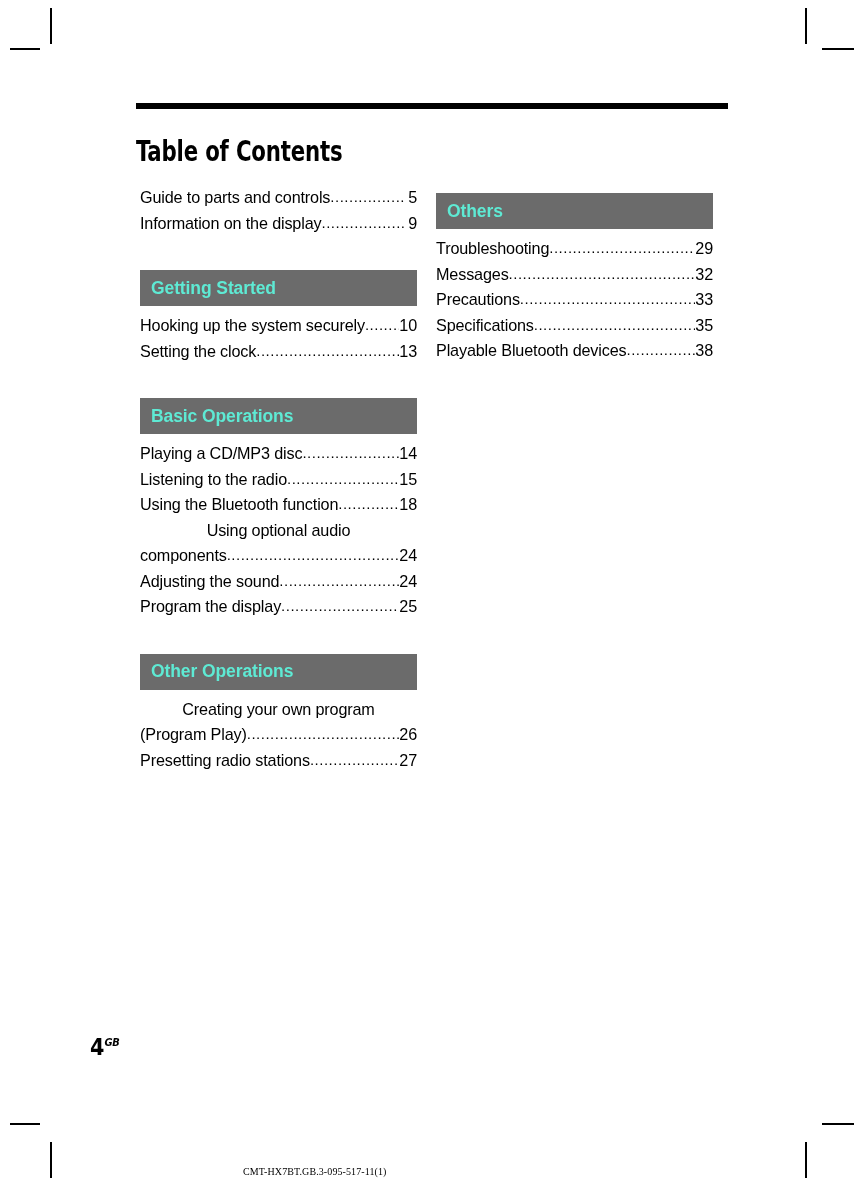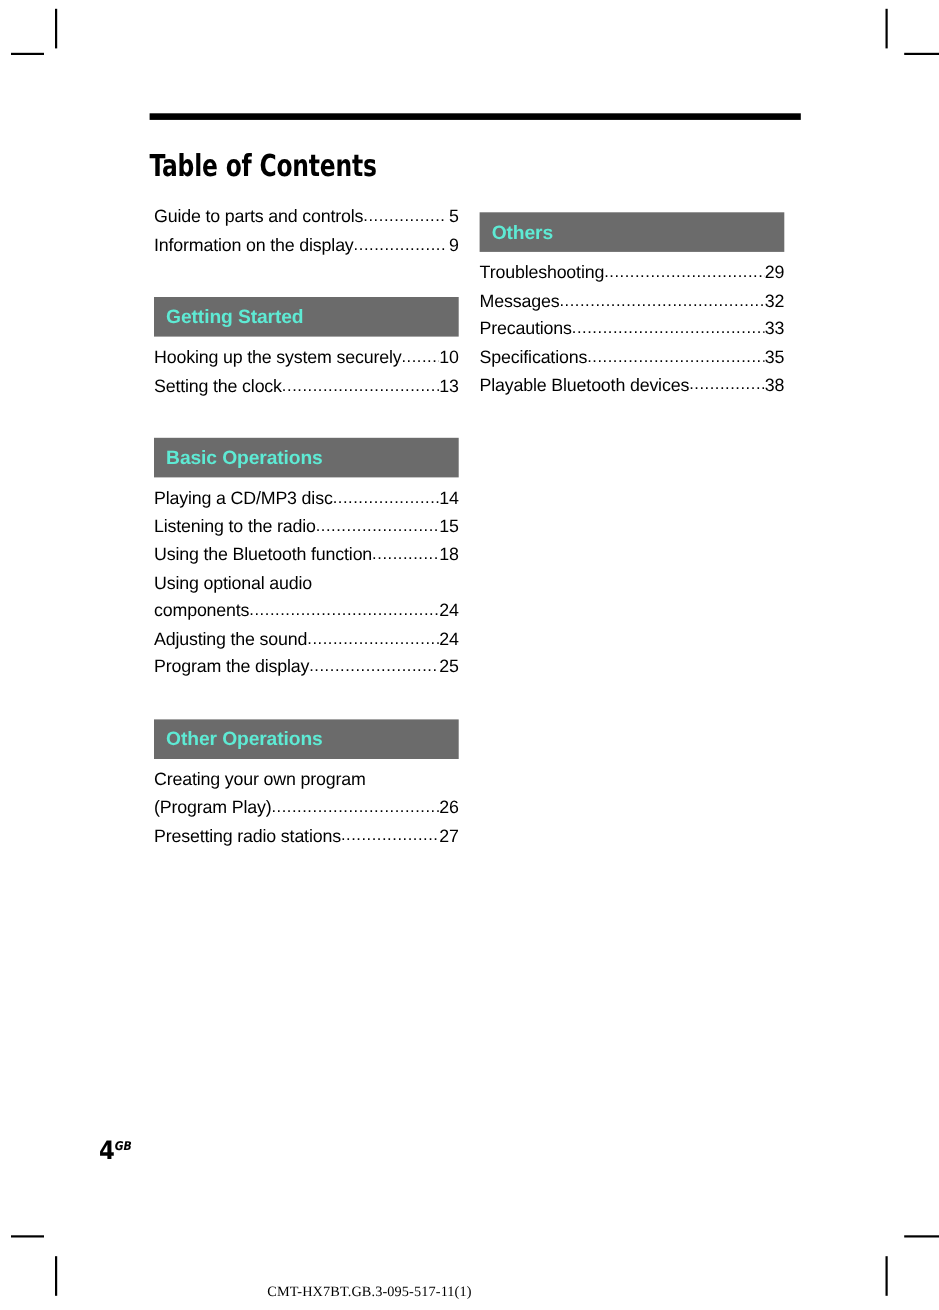--- a/index.html
+++ b/index.html
@@ -34,20 +34,21 @@
   .crop-br-v { left: 805px; top: 1142px; height: 36px; }
   .crop-br-h { left: 822px; top: 1123px; width: 32px; }
 
   
   .page {
     position: absolute;
     left: 136px;
     top: 0;
     width: 592px;
     height: 1046px;
+    text-align: center;
   }
 
   
   .header-rule {
     position: absolute;
     left: 0;
     top: 103px;
     width: 592px;
     height: 6px;
     background: #000000;
@@ -168,21 +169,21 @@
     font-style: italic;
     font-weight: bold;
     vertical-align: super;
     letter-spacing: -0.2px;
   }
   .model-code {
     position: absolute;
     left: 107px;
     top: 1166px;
     font-family: "Liberation Serif", "DejaVu Serif", serif;
-    font-size: 13px;
+    font-size: 10px;
     color: #000000;
     letter-spacing: 0.1px;
     white-space: nowrap;
   }
 </style>
 </head>
 <body>
 
 <div class="crop v crop-tl-v"></div>
 <div class="crop h crop-tl-h"></div>

